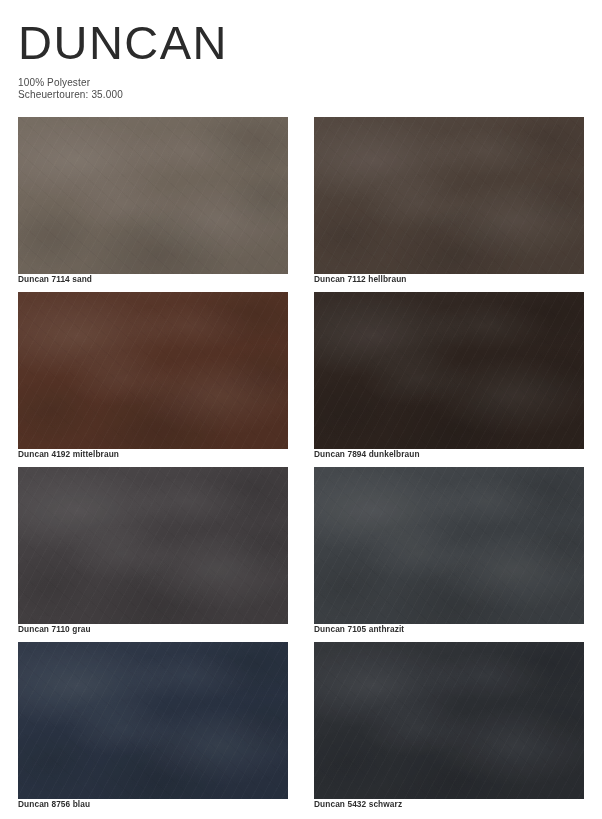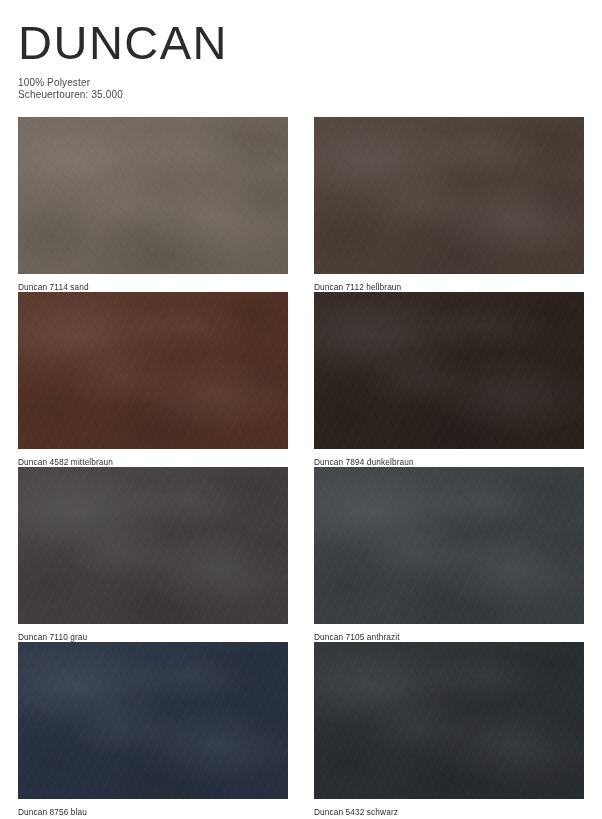--- a/index.html
+++ b/index.html
@@ -118,24 +118,24 @@
       repeating-linear-gradient(90deg, rgba(0,0,0,0.16) 0px, rgba(0,0,0,0.16) 0.5px, rgba(255,255,255,0.055) 0.5px, rgba(255,255,255,0.055) 1px);
   }
   .swatch .tex-shade {
     background-image:
       linear-gradient(160deg, rgba(255,255,255,0.05), rgba(255,255,255,0) 40%, rgba(0,0,0,0.07) 100%);
   }
 
   .swatch-label {
     font-size: 8.3px;
     line-height: 11px;
-    font-weight: normal;
+    font-weight: bold;
     color: #2f2f2f;
     letter-spacing: 0.1px;
-    padding-top: 8px;
+    padding-top: 0;
     white-space: nowrap;
   }
 </style>
 </head>
 <body style="background: rgb(255, 255, 255); color: rgb(51, 51, 51);">
 
 <div class="page">
 
   <div class="header">
     <div class="brand-title">DUNCAN</div>
@@ -170,21 +170,21 @@
     </div>
 
     <div class="swatch-cell col-left">
       <div class="swatch" style="background-color: rgb(78, 43, 29);">
         <div class="tex-a"></div>
         <div class="tex-b"></div>
         <div class="tex-c"></div>
         <div class="tex-weave"></div>
         <div class="tex-shade"></div>
       </div>
-      <div class="swatch-label">Duncan 4582 mittelbraun</div>
+      <div class="swatch-label">Duncan 4192 mittelbraun</div>
     </div>
 
     <div class="swatch-cell col-right">
       <div class="swatch" style="background-color: rgb(37, 27, 22);">
         <div class="tex-a"></div>
         <div class="tex-b"></div>
         <div class="tex-c"></div>
         <div class="tex-weave"></div>
         <div class="tex-shade"></div>
       </div>

